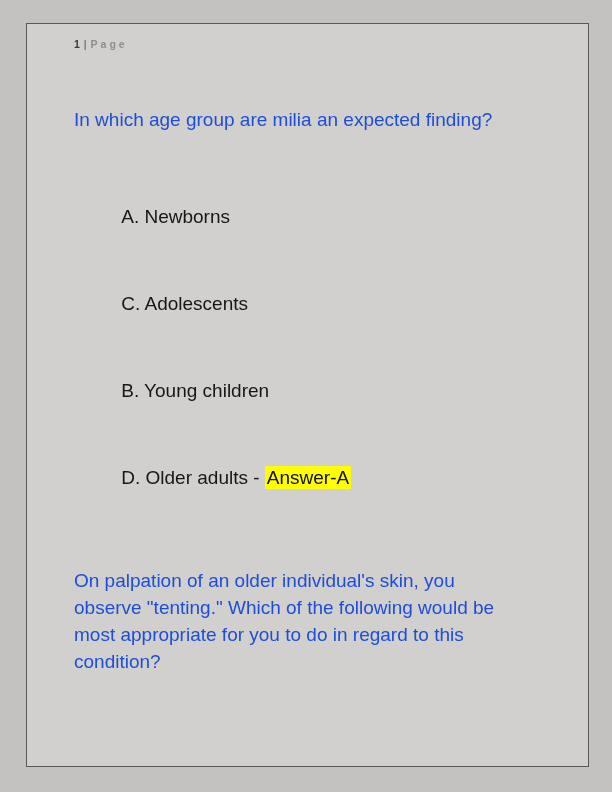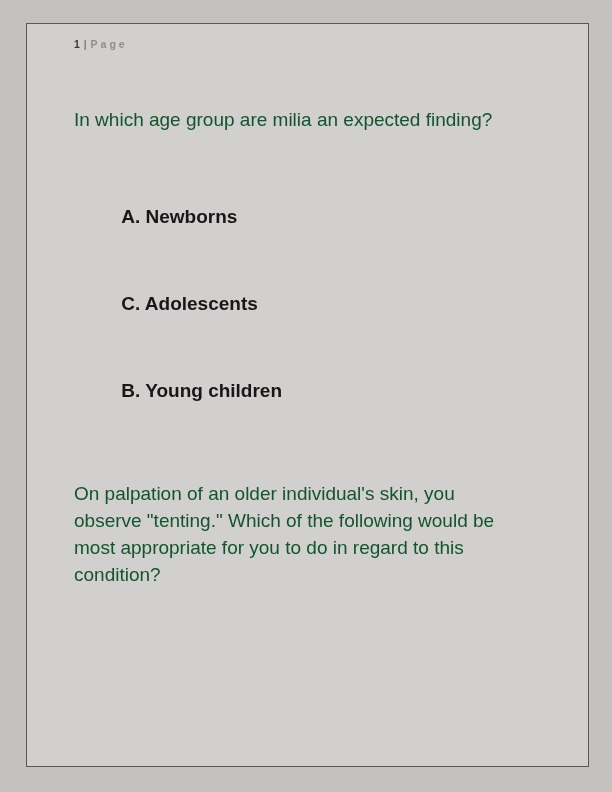--- a/index.html
+++ b/index.html
@@ -35,25 +35,25 @@
     margin-top: 23px;
     font-size: 19px;
     font-weight: 700;
     line-height: 25px;
     color: #f10000;
     white-space: pre-wrap;
   }
   .q-text {
     font-size: 19px;
     line-height: 27px;
-    color: #14532d;
+    color: #1d4ed8;
     white-space: pre-wrap;
   }
   .question-1 { margin-top: 55px; }
-  .options { margin-top: 43px; font-weight: bold; }
+  .options { margin-top: 43px; }
   .option-row {
     font-size: 19px;
     line-height: 27px;
     color: #171717;
     padding-left: 5px;
     margin-bottom: 6px;
     white-space: pre-wrap;
   }
   .highlight {
     background: #ffff00;
@@ -78,20 +78,23 @@
     <div class="options">
       <div class="option-row">
         <span>A. Newborns</span>
       </div>
       <div class="option-row">
         <span>C. Adolescents</span>
       </div>
       <div class="option-row">
         <span>B. Young children</span>
       </div>
+      <div class="option-row">
+        <span>D. Older adults - </span><span class="highlight">Answer-A</span>
+      </div>
     </div>
 
     <div class="q-text question-2">On palpation of an older individual's skin, you
 observe "tenting." Which of the following would be
 most appropriate for you to do in regard to this
 condition?</div>
 
   </div>
 </div>
 

